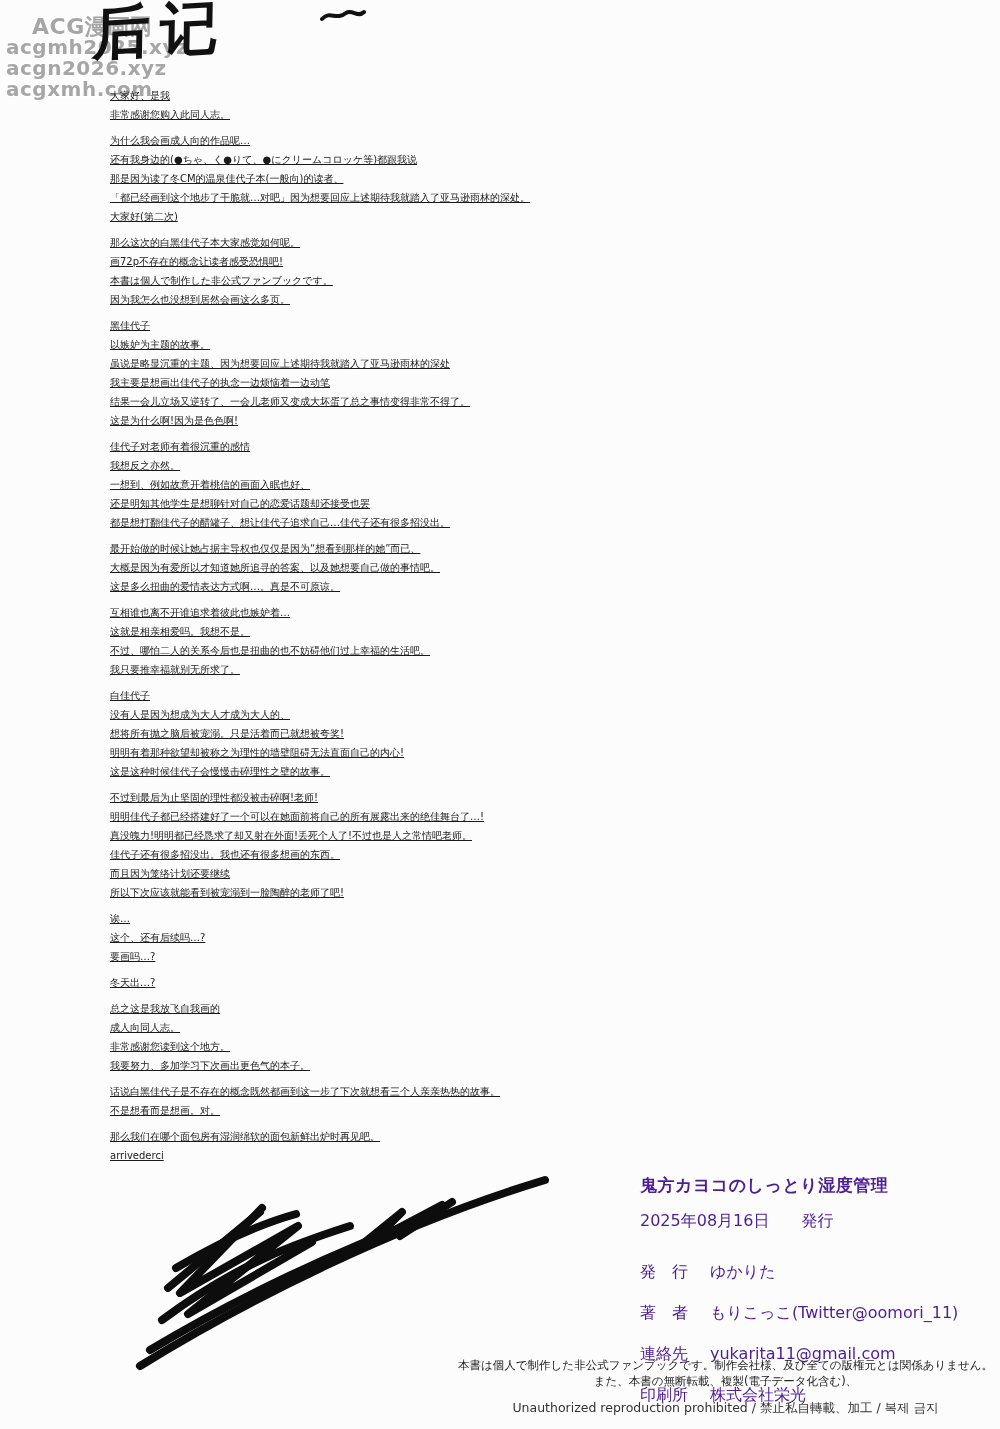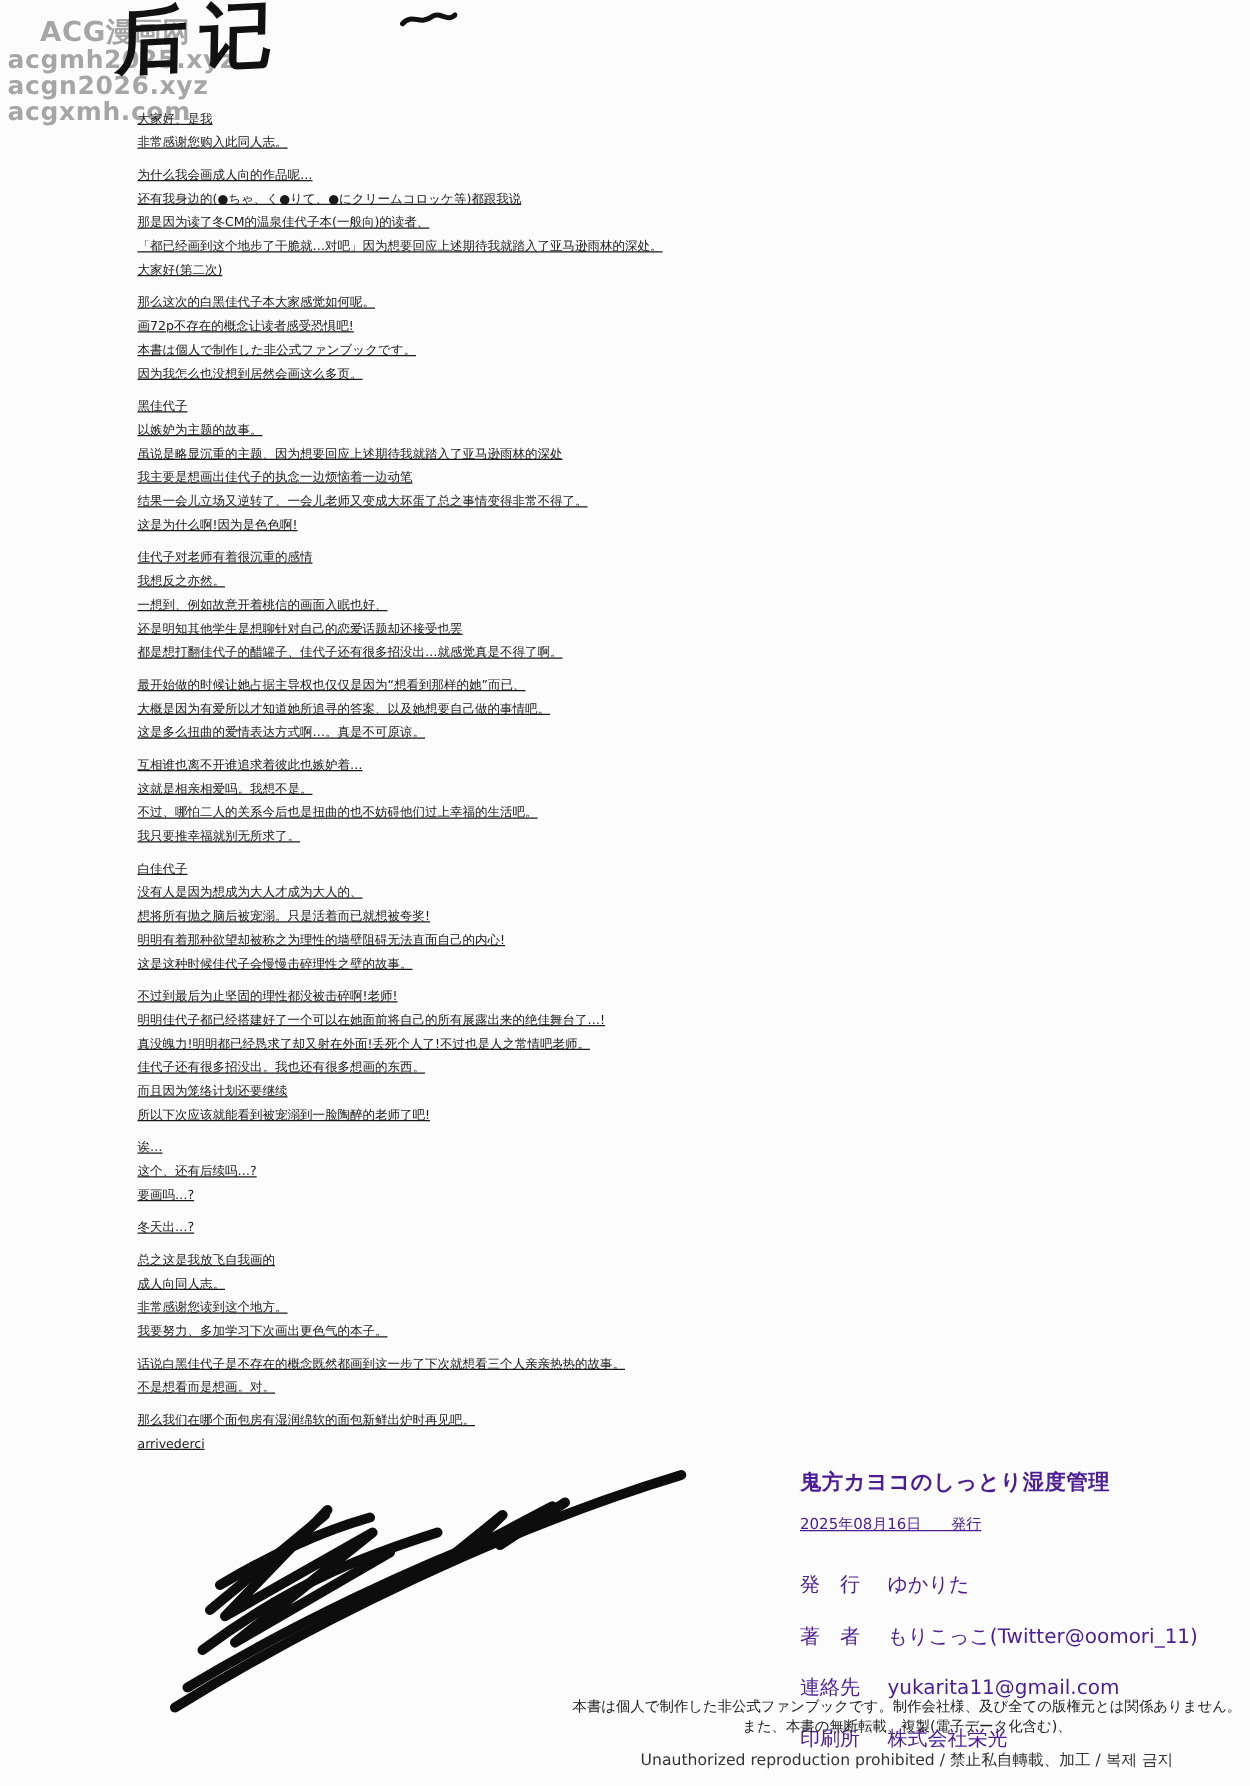--- a/index.html
+++ b/index.html
@@ -30,21 +30,21 @@
     position:absolute; left:110px; top:86px; width:880px;
     font-size:10px; line-height:19px; color:#1a1a1a;text-decoration:underline;
   }
   .para { margin:0 0 7px 0; }
   .line { white-space:nowrap; }
   
   .signature-svg { position:absolute; left:100px; top:1150px; }
   
   .colophon { position:absolute; left:640px; top:1174px; color:#4c1d95; }
   .colophon-title { font-size:17px; font-weight:700; margin-bottom:14px; letter-spacing:0.5px; }
-  .colophon-date  { font-size:12px; margin-bottom:30px;text-decoration:underline; }
+  .colophon-date  { font-size:16px; margin-bottom:30px; }
   .colophon-entry { font-size:16px; margin-bottom:12px; white-space:nowrap;margin-top:20px; }
   .colophon-entry .label { display:inline-block; margin-right:22px; }
   
   .fine-print {
     position:absolute; right:7px; top:1358px;
     text-align:center; font-size:11.5px; line-height:15.5px; color:#222;
   }
   .prohibition { margin-top:11px; font-size:12.5px; color:#333; }
 </style>
 </head>
@@ -89,21 +89,21 @@
         <div class="line">虽说是略显沉重的主题、因为想要回应上述期待我就踏入了亚马逊雨林的深处</div>
         <div class="line">我主要是想画出佳代子的执念一边烦恼着一边动笔</div>
         <div class="line">结果一会儿立场又逆转了、一会儿老师又变成大坏蛋了总之事情变得非常不得了。</div>
         <div class="line">这是为什么啊!因为是色色啊!</div>
       </div>
       <div class="para">
         <div class="line">佳代子对老师有着很沉重的感情</div>
         <div class="line">我想反之亦然。</div>
         <div class="line">一想到、例如故意开着桃信的画面入眠也好、</div>
         <div class="line">还是明知其他学生是想聊针对自己的恋爱话题却还接受也罢</div>
-        <div class="line">都是想打翻佳代子的醋罐子、佳代子还有很多招没出…就感觉真是不得了啊。</div>
+        <div class="line">都是想打翻佳代子的醋罐子、想让佳代子追求自己…佳代子还有很多招没出。</div>
       </div>
       <div class="para">
         <div class="line">最开始做的时候让她占据主导权也仅仅是因为“想看到那样的她”而已、</div>
         <div class="line">大概是因为有爱所以才知道她所追寻的答案、以及她想要自己做的事情吧。</div>
         <div class="line">这是多么扭曲的爱情表达方式啊…。真是不可原谅。</div>
       </div>
       <div class="para">
         <div class="line">互相谁也离不开谁追求着彼此也嫉妒着…</div>
         <div class="line">这就是相亲相爱吗。我想不是。</div>
         <div class="line">不过、哪怕二人的关系今后也是扭曲的也不妨碍他们过上幸福的生活吧。</div>

